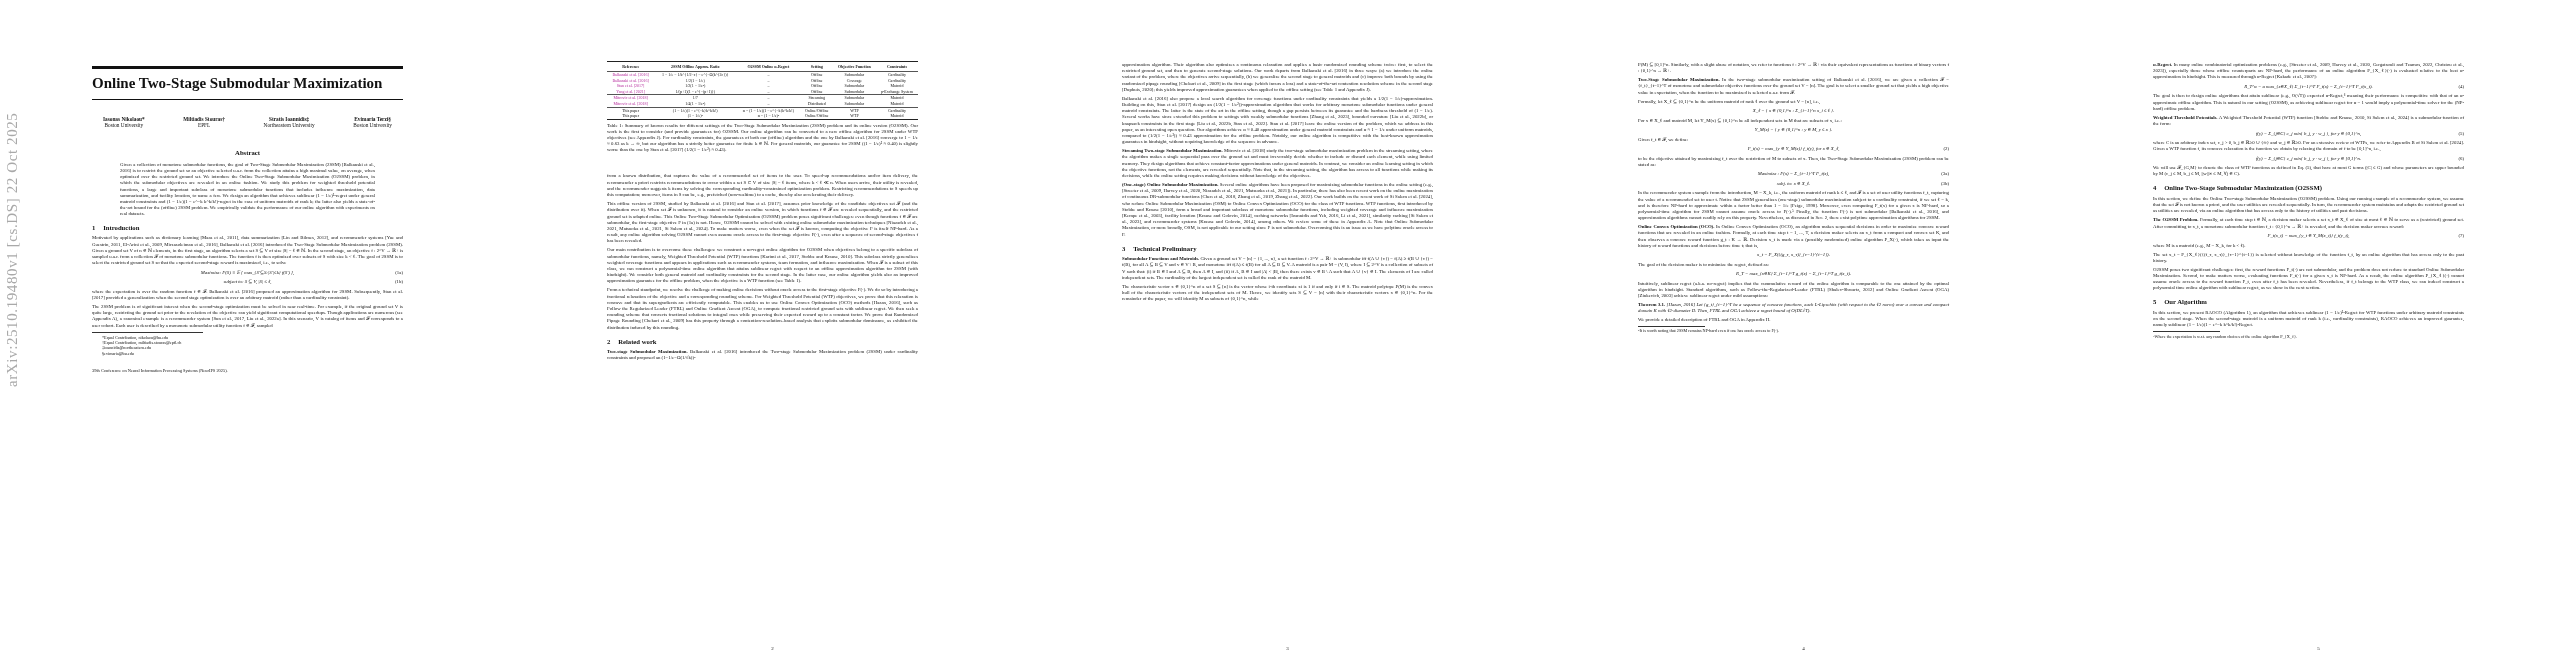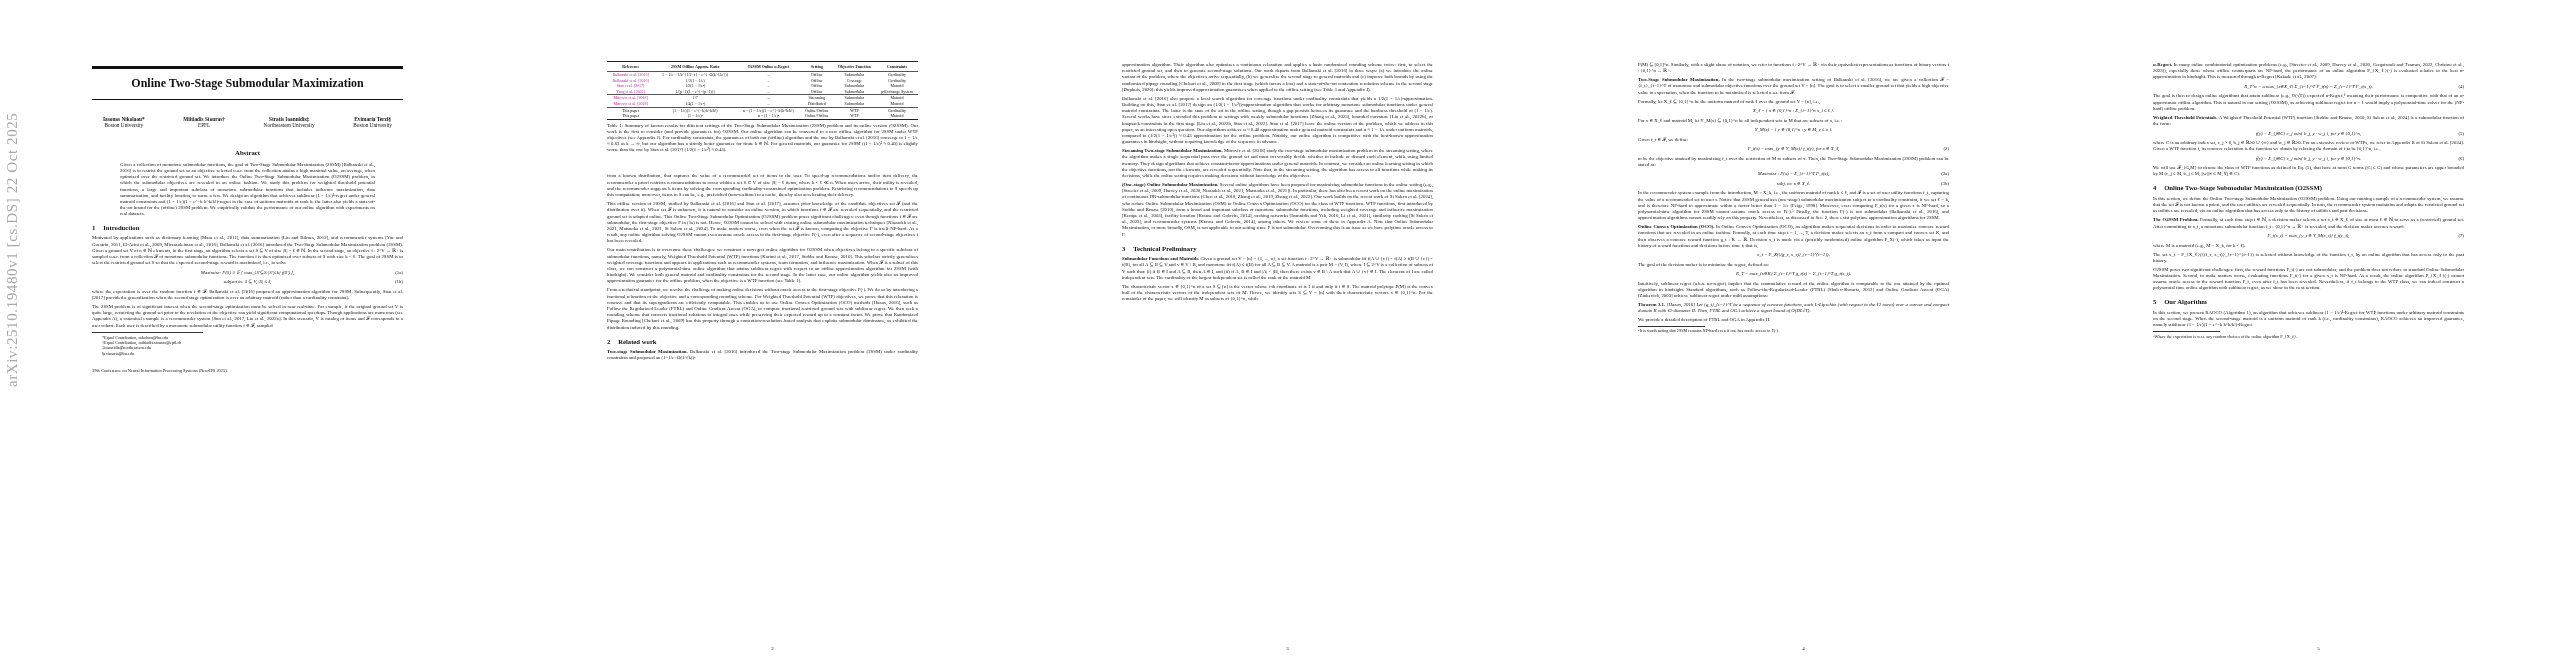--- a/index.html
+++ b/index.html
@@ -10,21 +10,21 @@
   .col p { margin: 0 0 2.8px 0; }
   .cite { color: #b5299b; }
   .sec { font-weight: bold; font-size: 6.7px; margin: 7.8px 0 4.4px 0; }
   .sec .num { margin-right: 7.8px; }
   .para-head { font-weight: bold; }
   .eq { text-align: center; font-style: italic; margin: 3.3px 0; position: relative; }
   .eq .tag { position: absolute; right: 0; font-style: normal; }
   .pnum { position: absolute; bottom: 15.6px; width: 100%; text-align: center; font-size: 5px; }
   .title-rule-thick { height: 3.3px; background: #111; }
   .title-rule-thin { height: 0.6px; background: #111; }
-  .title { text-align: center; font-weight: bold; font-size: 12px; padding: 11px 0 12.2px 0; }
+  .title { text-align: left; font-weight: bold; font-size: 15px; padding: 11px 0 12.2px 0; }
   .authors { display: flex; justify-content: space-between; padding: 0 11px; margin-top: 16.7px; font-size: 5.3px; text-align: center; }
   .authors .name { font-weight: bold; }
   .abstract-h { text-align: center; font-weight: bold; font-size: 6.7px; margin: 22px 0 5.6px 0; }
   .abstract { margin: 0 28px; font-size: 4.8px; line-height: 6.1px; text-align: justify; }
   .footnotes { font-size: 4.2px; line-height: 5.3px; border-top: 0.6px solid #333; width: 111px; padding-top: 2.2px; }
   .footnotes div { white-space: nowrap; padding-left: 10px; }
   .venue { font-size: 4.4px; margin-top: 12.2px; }
   .arxiv-stamp { position: absolute; left: 4.4px; top: 39px; height: 422px; width: 22px;
                  writing-mode: vertical-rl; transform: rotate(180deg);
                  font-family: "Liberation Serif", serif; font-size: 15px; color: #a9a9a9; letter-spacing: 0.6px; text-align: center; }

